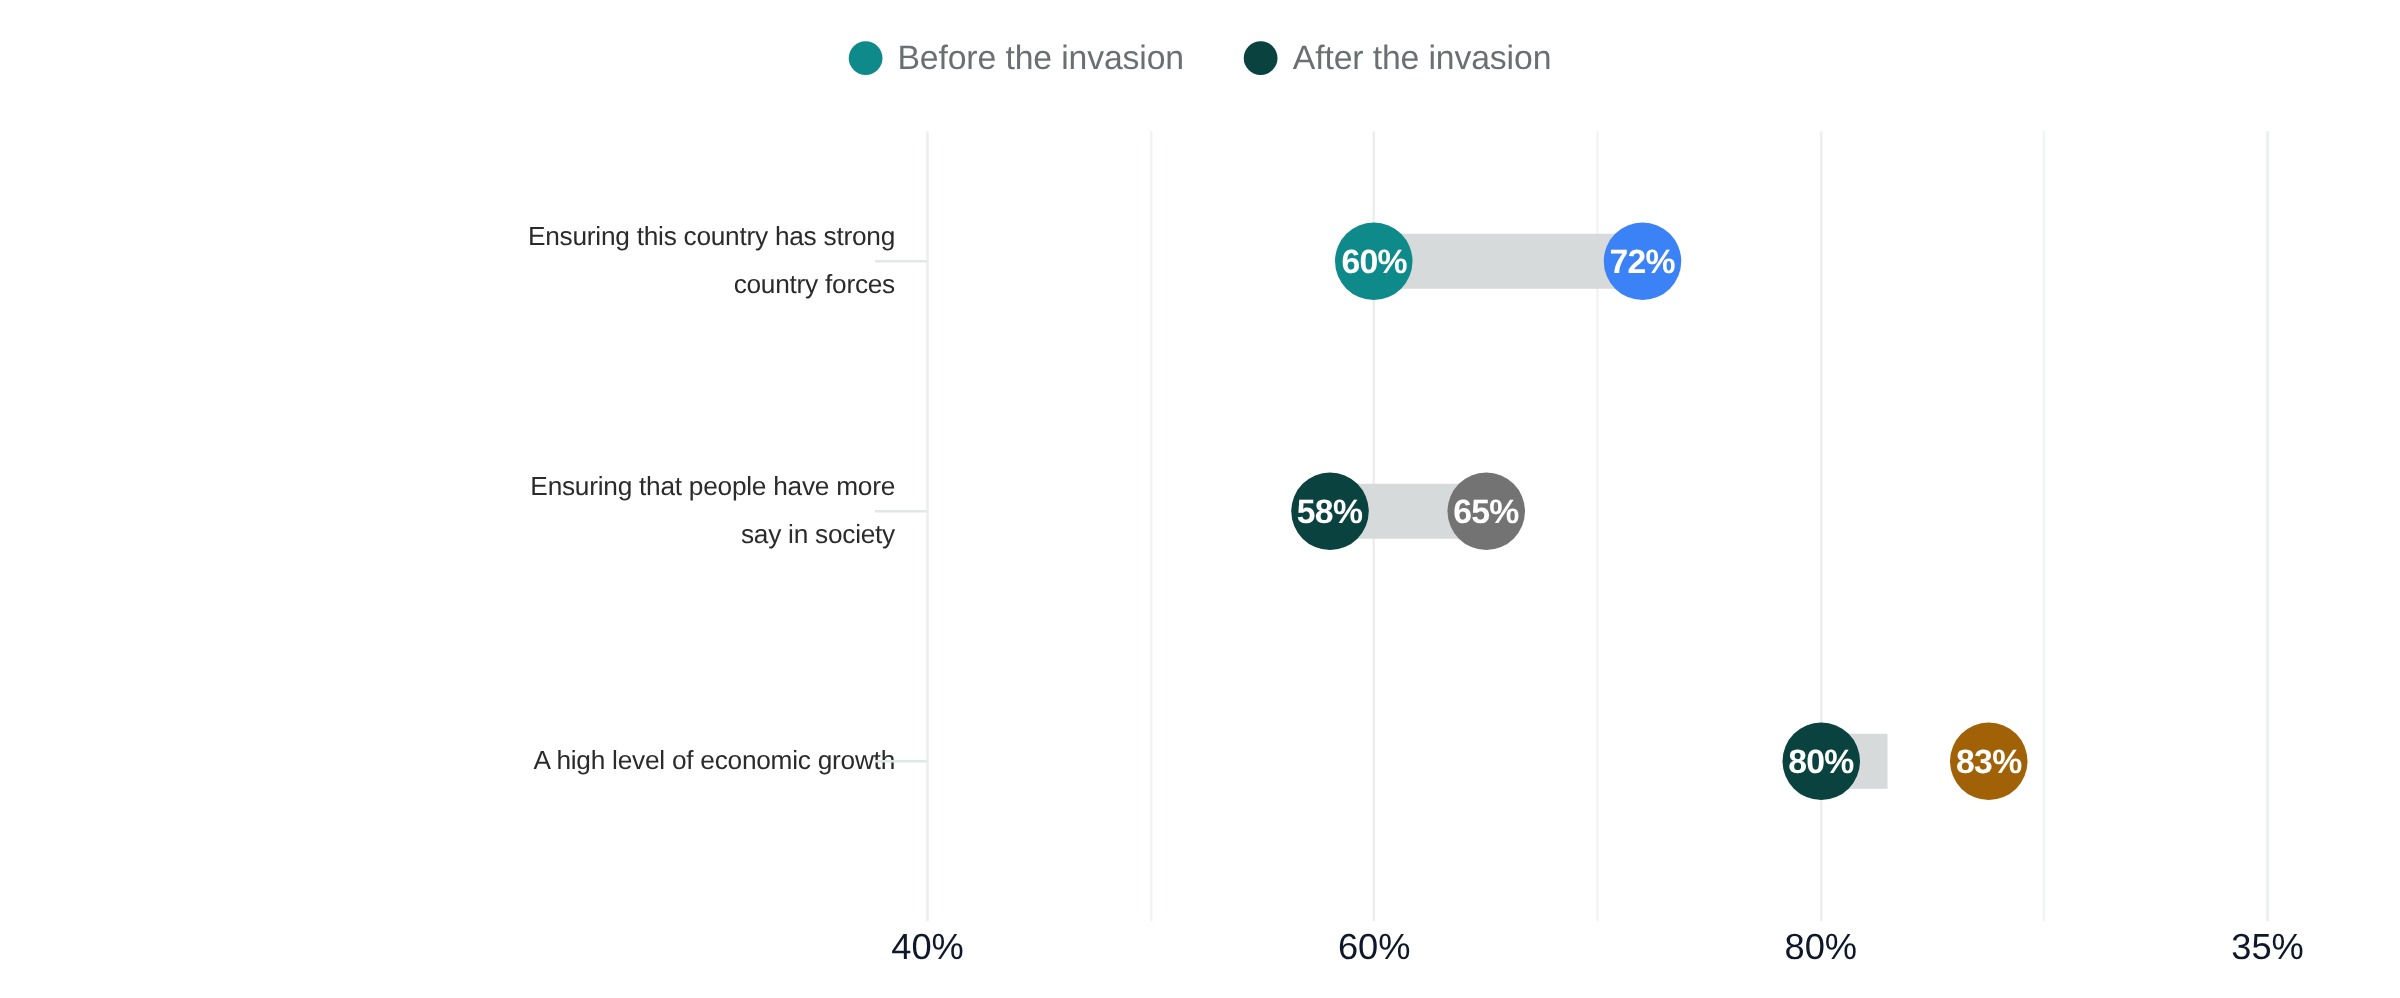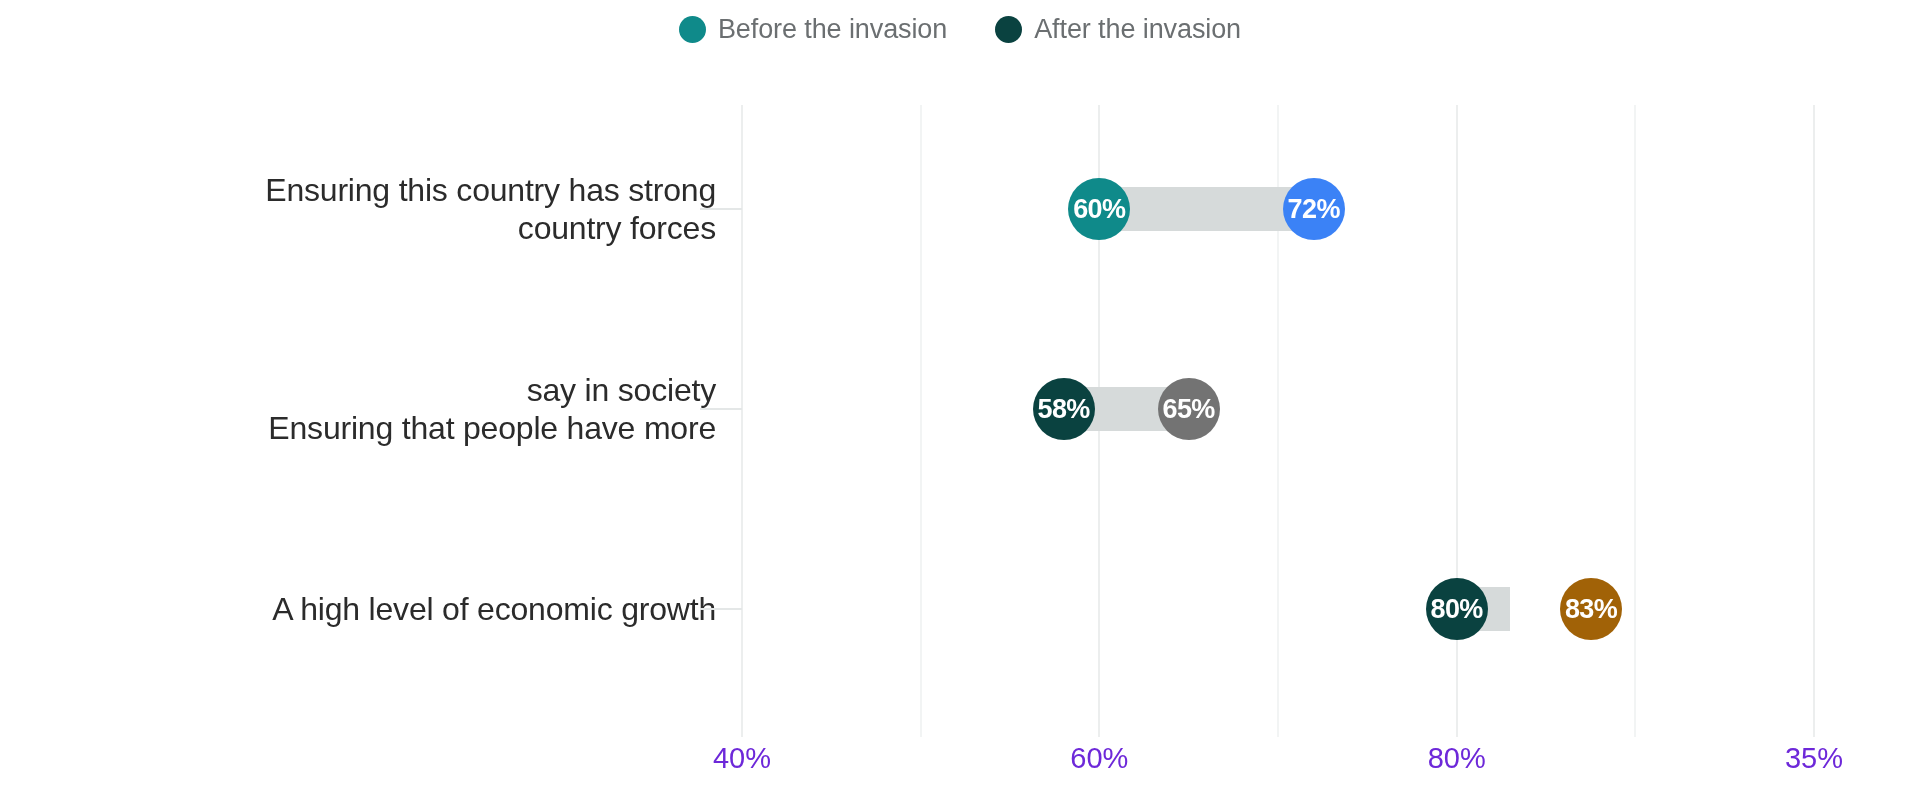--- a/index.html
+++ b/index.html
@@ -17,21 +17,21 @@
 
   
   #legend {
     position: absolute;
     left: 0;
     top: 14px;
     width: 1920px;
     height: 48px;
     display: flex;
     justify-content: center;
-    align-items: flex-start;
+    align-items: flex-end;
     gap: 48px;
   }
   .legend-item {
     display: flex;
     align-items: center;
     gap: 12px;
   }
   .legend-swatch {
     width: 27px;
     height: 27px;
@@ -77,21 +77,21 @@
     position: absolute;
     left: 0;
     width: 1920px;
     height: 0;
   }
   .row-label {
     position: absolute;
     right: 1204px;
     width: 620px;
     text-align: right;
-    font-size: 32px;
+    font-size: 21px;
     line-height: 38px;
     color: #2b2b2b;
     letter-spacing: -0.2px;
   }
   .row-tick {
     position: absolute;
     height: 2px;
     background: #e4e7e7;
   }
   .connector {
@@ -120,21 +120,21 @@
     left: 0;
     top: 0;
     width: 1920px;
     height: 798px;
   }
   .xtick-label {
     position: absolute;
     top: 742px;
     transform: translateX(-50%);
     font-size: 29px;
-    color: #6d28d9;
+    color: #0f172a;
     white-space: nowrap;
   }
 </style>
 </head>
 <body>
 
 <div id="legend">
   <div class="legend-item">
     <span class="legend-swatch" style="background:#0f8a8a"></span>
     <span class="legend-label">Before the invasion</span>
@@ -162,22 +162,22 @@
       <div>country forces</div>
     </div>
     <div class="row-tick" style="left: 700px; width: 42px; top: -1px;"></div>
     <div class="connector" style="left: 1099.33px; width: 214.4px; top: -22px;"></div>
     <div class="dot" style="background: rgb(15, 138, 138); left: 1068.33px; top: -31px; z-index: 2;">60%</div>
     <div class="dot" style="background: #3b82f6; left: 1282.73px; top: -31px; z-index: 3; text-align: center;">72%</div>
   </div>
 
   <div class="row" id="row-1" style="top: 409px;">
     <div class="row-label" style="top: -38px;">
+      <div>Ensuring that people have more</div>
       <div>say in society</div>
-      <div>Ensuring that people have more</div>
     </div>
     <div class="row-tick" style="left: 700px; width: 42px; top: -1px;"></div>
     <div class="connector" style="left: 1063.6px; width: 125.067px; top: -22px;"></div>
     <div class="dot" style="background: #737373; left: 1157.67px; top: -31px; z-index: 3;">65%</div>
     <div class="dot" style="background: rgb(10, 66, 64); left: 1032.6px; top: -31px; z-index: 2;">58%</div>
   </div>
 
   <div class="row" id="row-2" style="top: 609px;">
     <div class="row-label" style="top: -19px;">
       <div>A high level of economic growth</div>

